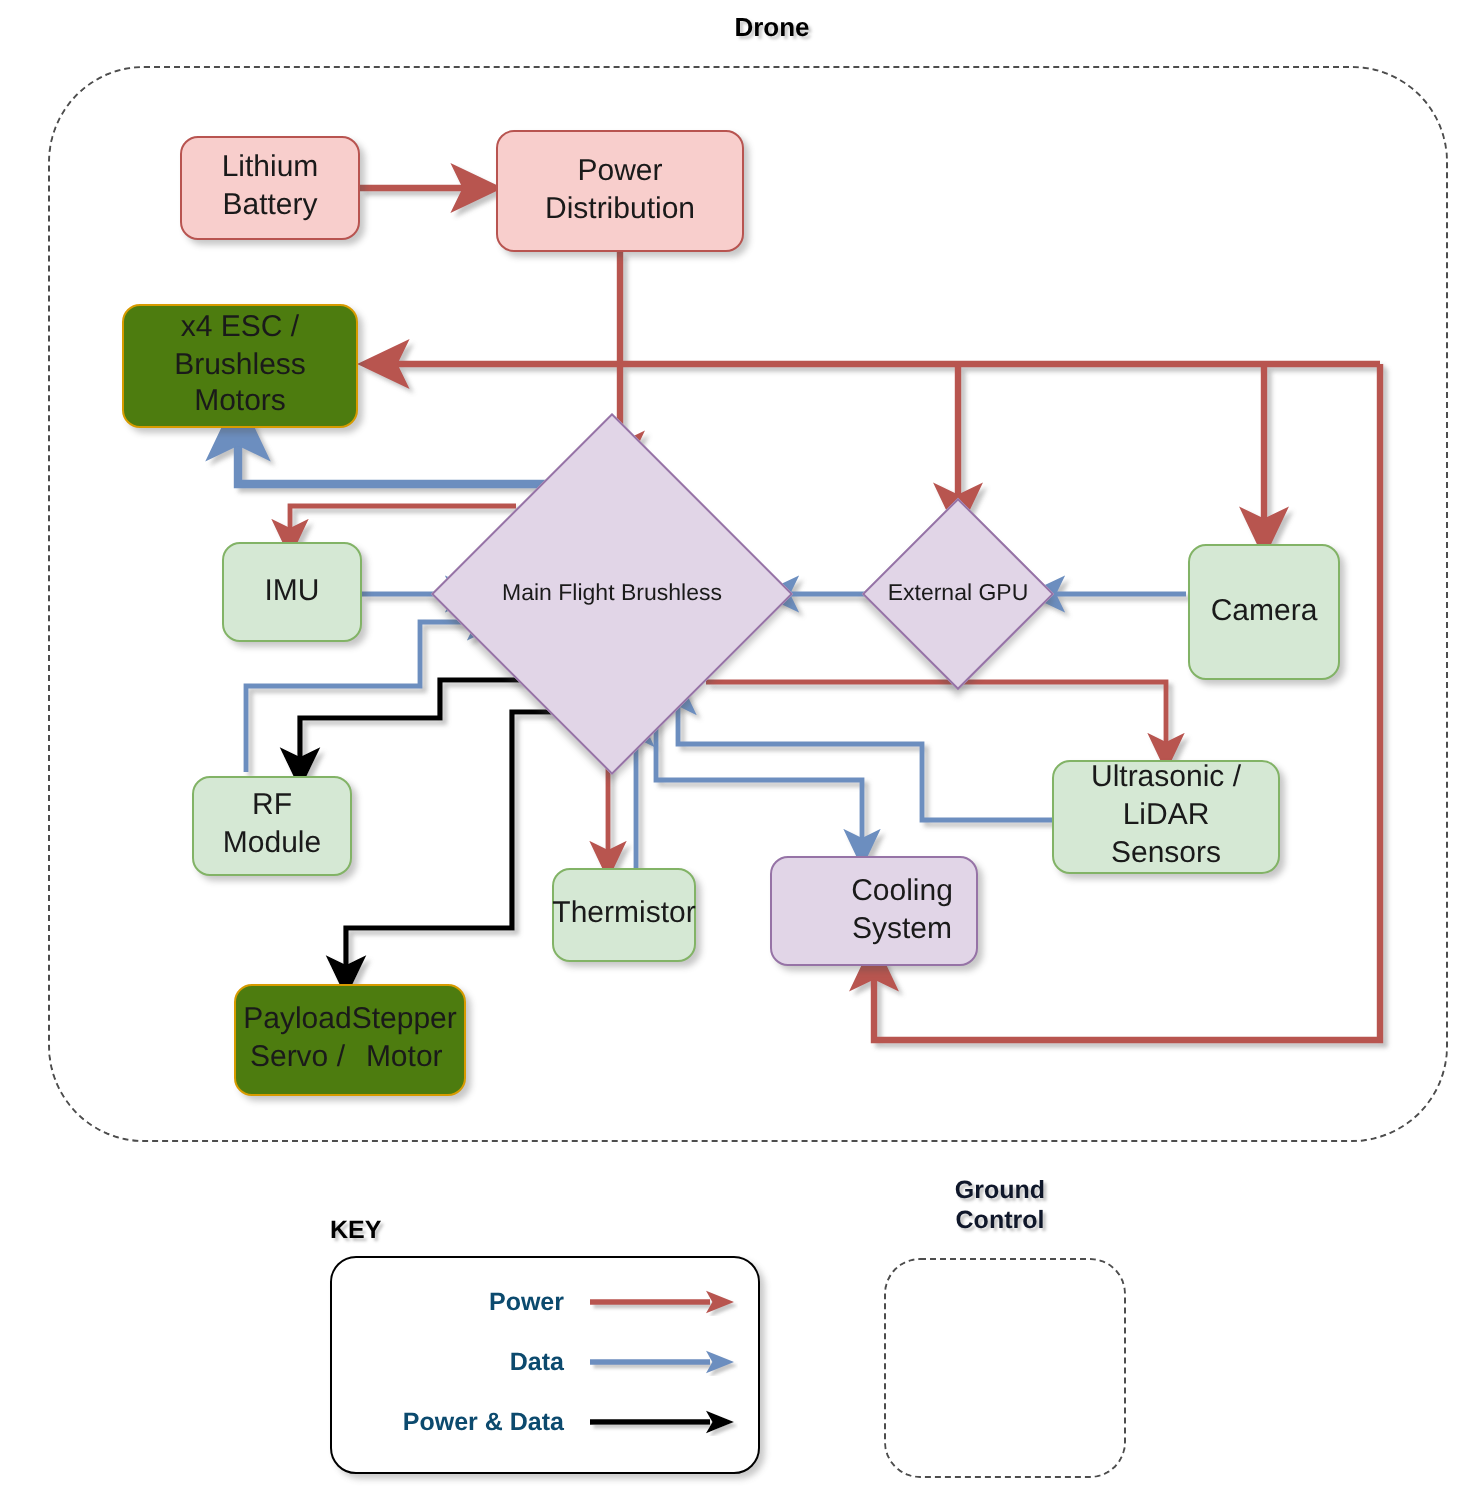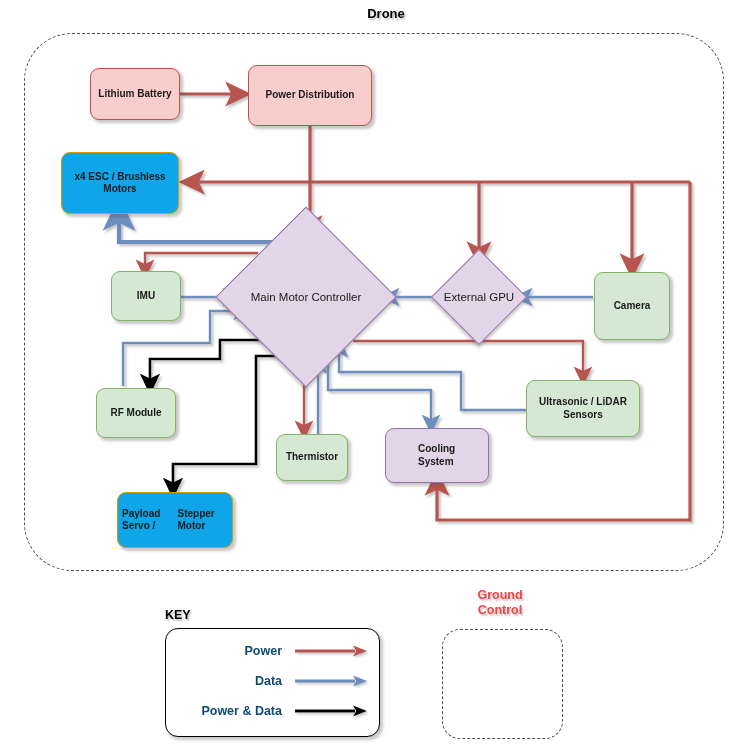--- a/index.html
+++ b/index.html
@@ -8,30 +8,29 @@
     font-family:"Liberation Sans","DejaVu Sans",sans-serif;
     width:732px;height:752px;position:relative;overflow:hidden;
     -webkit-font-smoothing:antialiased;
   }
   #stage{position:absolute;left:0;top:0;width:732px;height:752px;margin-left:20px;}
   svg#wires{position:absolute;left:0;top:0;width:732px;height:752px;pointer-events:none;}
 
   
   .node{
     position:absolute;box-sizing:border-box;
-    display:flex;align-items:center;justify-content:center;text-align:left;
-    font-size:10px;color:#1a1a1a;line-height:1.25;
+    display:flex;align-items:center;justify-content:center;text-align:center;
+    font-size:15px;color:#1a1a1a;line-height:1.25;
     border-radius:9px;border-width:1.4px;border-style:solid;
     box-shadow:2.5px 2.5px 3px rgba(80,80,80,0.32);
     padding:2px 4px;
-    font-weight:bold;
   }
   .n-pink{background:#f8cecc;border-color:#b85450;}
   .n-green{background:#d5e8d4;border-color:#82b366;}
-  .n-orange{background:#0ea5e9;border-color:#d79b00;}
+  .n-orange{background:#4d7c0f;border-color:#d79b00;}
   .n-purple{background:#e1d5e7;border-color:#9673a6;padding-left:32px;}
 
   
   .diamond{position:absolute;}
   .diamond .dshape{
     position:absolute;left:0;top:0;width:100%;height:100%;
     background:#e1d5e7;border:1.4px solid #9673a6;
     transform:rotate(45deg);
     box-shadow:2.5px 2.5px 3px rgba(80,80,80,0.30);
     box-sizing:border-box;
@@ -43,21 +42,21 @@
     white-space:nowrap;z-index:3;
   }
 
   
   .dashbox{
     position:absolute;box-sizing:border-box;
     border:1.5px dashed #4d4d4d;background:transparent;
   }
   .container-title{
     position:absolute;text-align:center;font-weight:bold;font-size:12.5px;
-    color:#ef4444;line-height:1.22;
+    color:#0f172a;line-height:1.22;
     text-shadow:1.5px 1.5px 1.5px rgba(120,120,120,0.45);
   }
 
   
   .keybox{
     position:absolute;box-sizing:border-box;
     border:1.8px solid #000;border-radius:13px;background:#fff;
     box-shadow:2.5px 2.5px 3px rgba(80,80,80,0.30);
   }
   .key-title{
@@ -159,21 +158,21 @@
     <span>x4 ESC / Brushless</span>
     <span>Motors</span>
   </div>
 
   <div class="node n-green" style="left:91px;top:271px;width:70px;height:50px;">
     <span>IMU</span>
   </div>
 
   <div class="diamond" style="left:222px;top:233px;width:128px;height:128px;">
     <div class="dshape"></div>
-    <div class="dlabel">Main Motor Controller</div>
+    <div class="dlabel">Main Flight Brushless</div>
   </div>
 
   <div class="diamond" style="left:425px;top:263px;width:68px;height:68px;">
     <div class="dshape"></div>
     <div class="dlabel">External GPU</div>
   </div>
 
   <div class="node n-green" style="left:574px;top:272px;width:76px;height:68px;">
     <span>Camera</span>
   </div>

